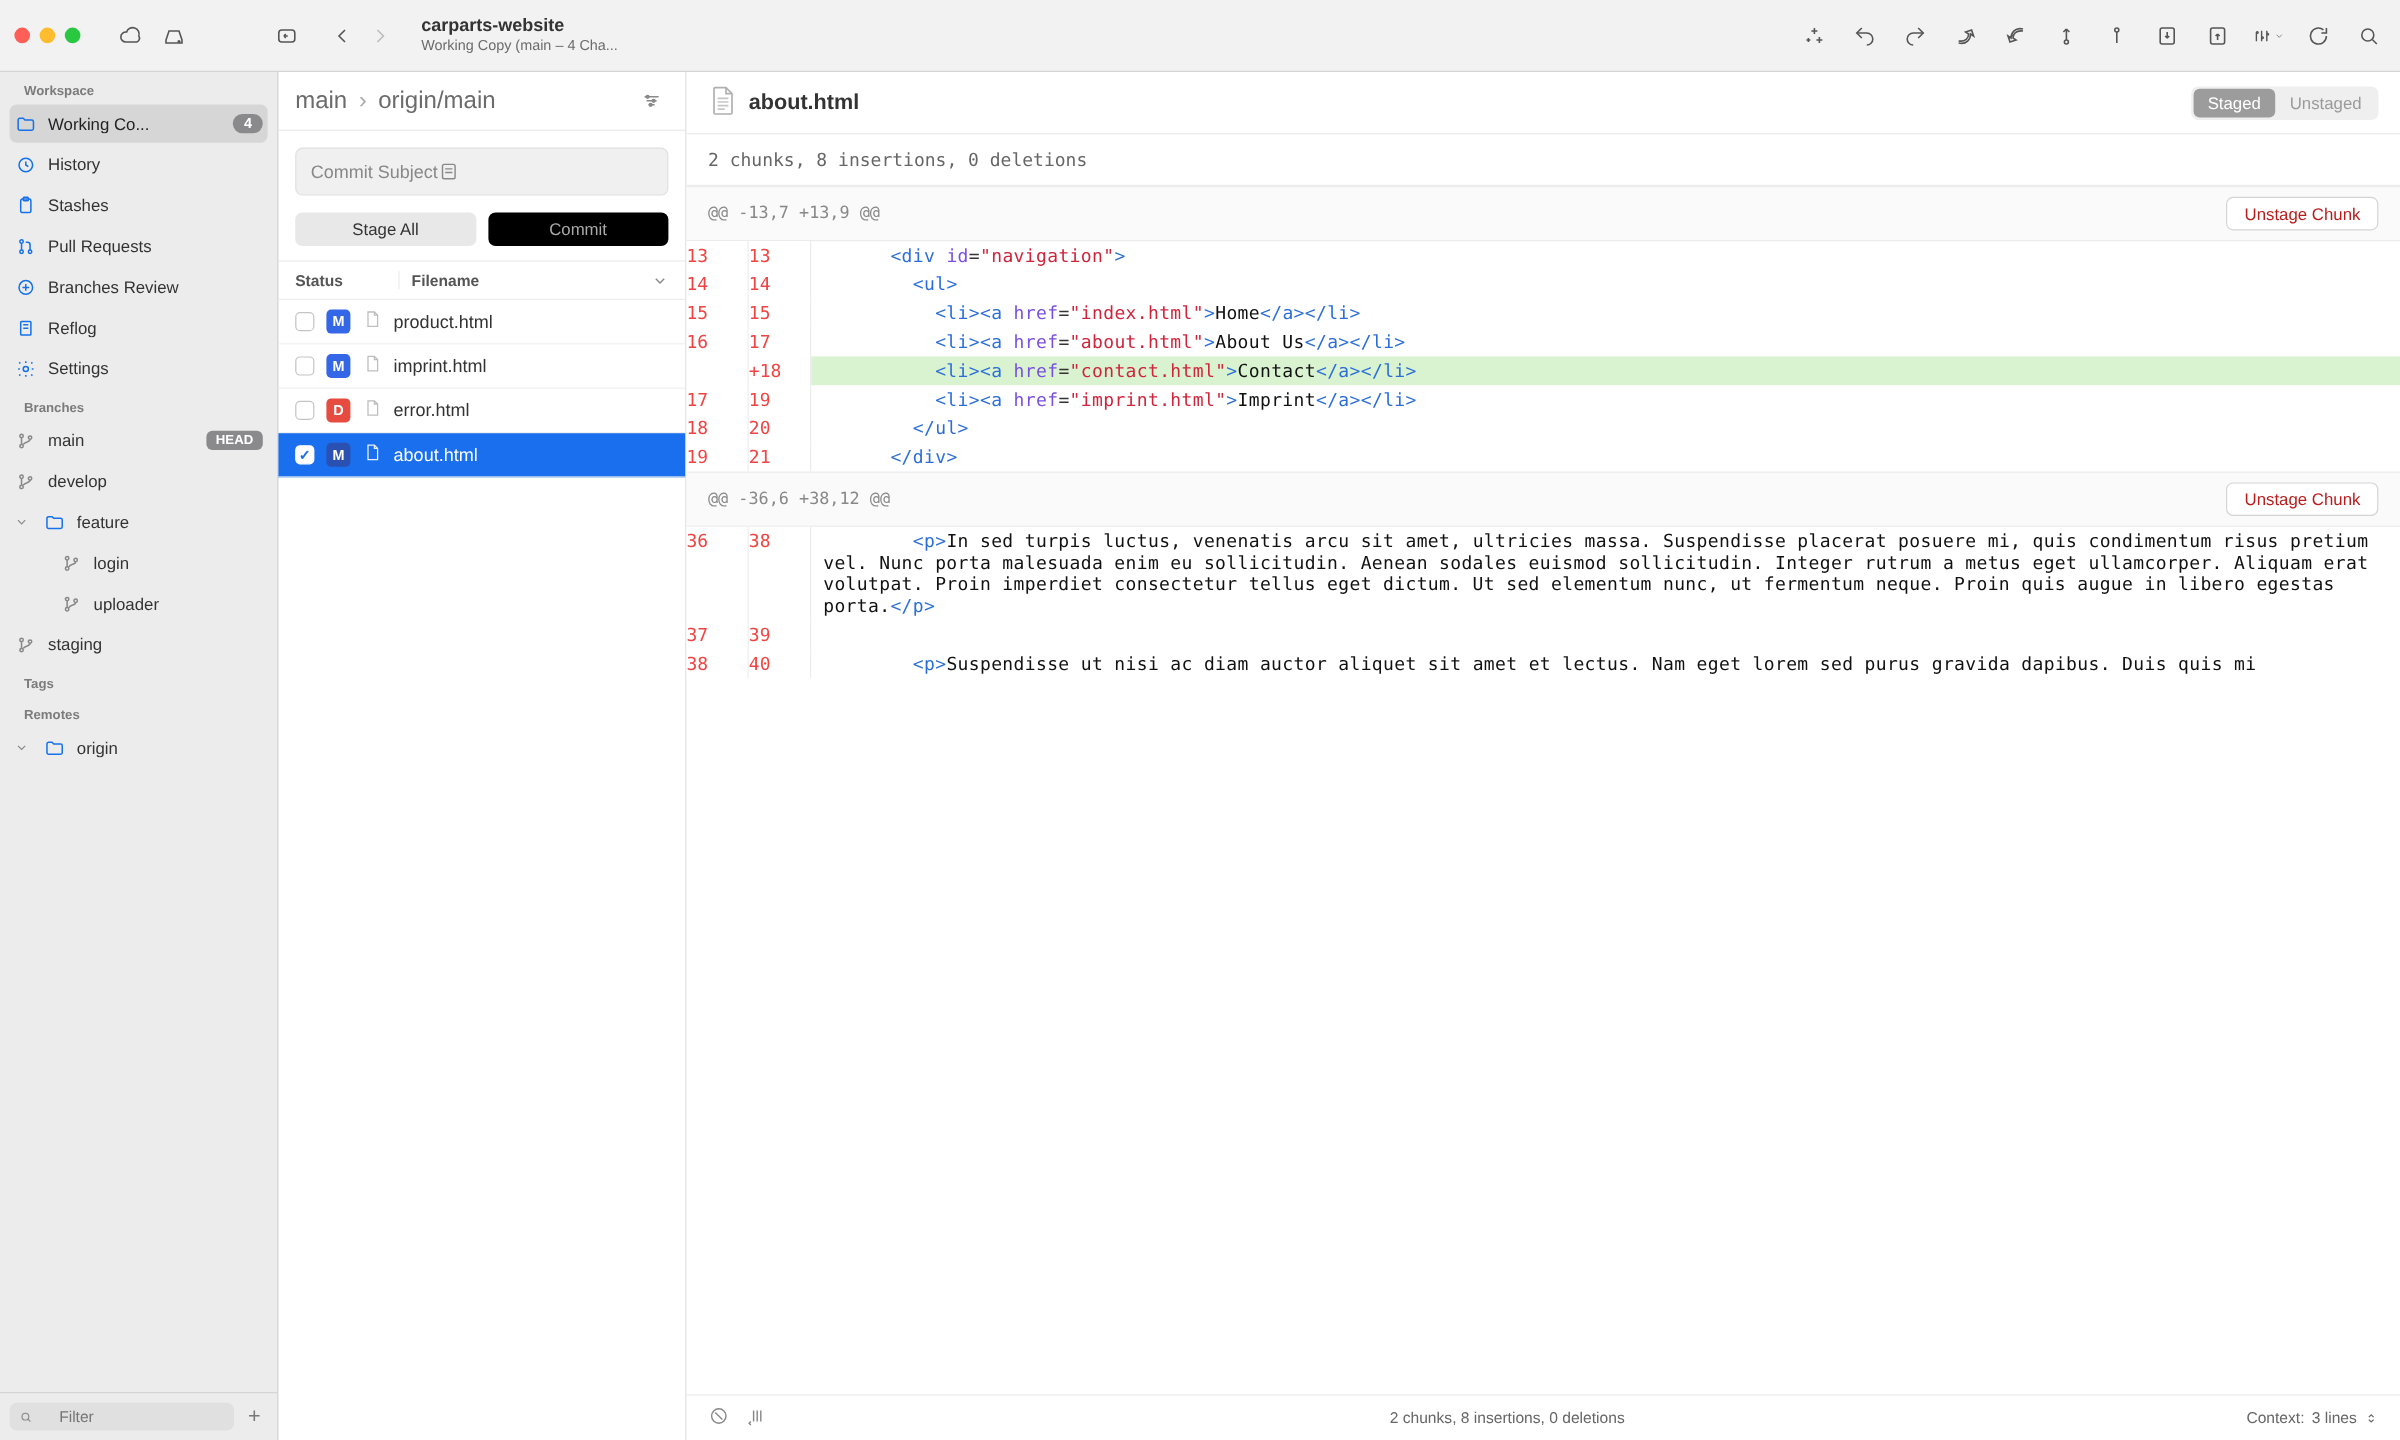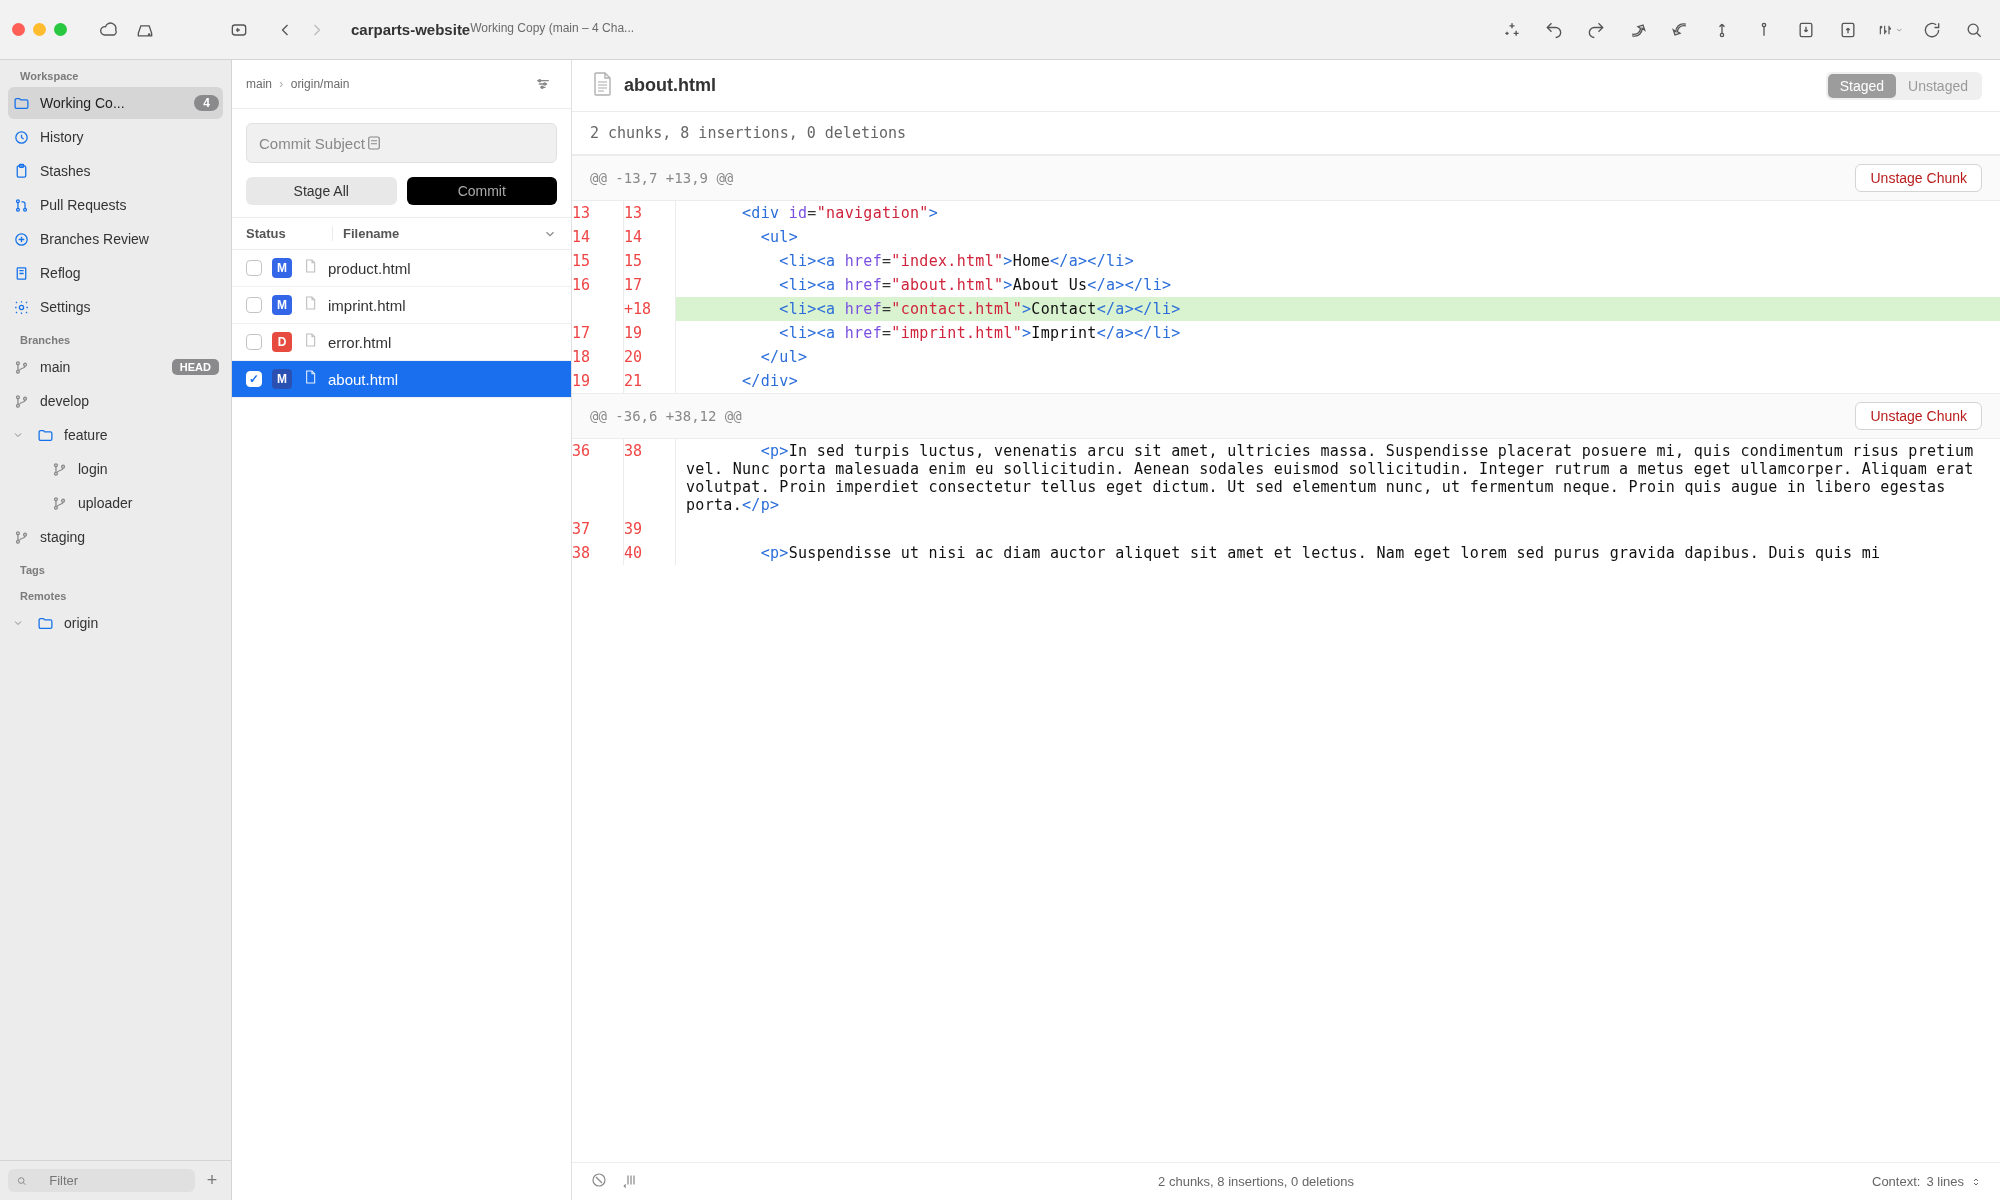--- a/index.html
+++ b/index.html
@@ -4,21 +4,21 @@
 <style>
 * { box-sizing: border-box; margin: 0; padding: 0; }
 body { font-family: -apple-system, BlinkMacSystemFont, "Segoe UI", sans-serif; font-size: 13px; color: #333; background: #fff; height: 100vh; overflow: hidden; display: flex; flex-direction: column; }
 .titlebar { height: 60px; background: #f2f2f2; border-bottom: 1px solid #d4d4d4; display: flex; align-items: center; padding: 0 12px; gap: 8px; }
 .traffic-lights { display: flex; gap: 8px; margin-right: 20px; }
 .tl { width: 13px; height: 13px; border-radius: 50%; }
 .tl.red { background: #ff5f57; } .tl.yellow { background: #febc2e; } .tl.green { background: #28c840; }
 .tb-iconbtn { width: 28px; height: 28px; display: flex; align-items: center; justify-content: center; color: #555; cursor: pointer; border-radius: 5px; }
 .tb-iconbtn svg { width: 20px; height: 20px; stroke: currentColor; fill: none; stroke-width: 1.6; }
 .tb-nav { display: flex; gap: 4px; margin-left: 10px; }
-.tb-title { margin-left: 12px; display: flex; flex-direction: row; line-height: 1.2; }
+.tb-title { margin-left: 12px; display: flex; flex-direction: column; line-height: 1.2; }
 .tb-title-main { font-weight: 600; font-size: 15px; }
 .tb-title-sub { font-size: 12px; color: #6b6b6b; }
 .tb-spacer { flex: 1; }
 .tb-tools { display: flex; gap: 14px; align-items: center; }
 .content { flex: 1; display: flex; overflow: hidden; }
 .sidebar { width: 232px; background: #ececec; border-right: 1px solid #d4d4d4; display: flex; flex-direction: column; overflow-y: auto; }
 .sb-section-title { font-size: 11px; font-weight: 600; color: #7b7b7b; padding: 10px 20px 4px; }
 .sb-item { display: flex; align-items: center; gap: 10px; padding: 7px 4px; color: #333; cursor: pointer; border-radius: 6px; margin: 1px 8px; font-size: 14px; }
 .sb-item.selected { background: #d6d6d7; color: #222; }
 .sb-item .sb-icon { width: 18px; height: 18px; color: #1572ea; flex-shrink: 0; display: flex; align-items: center; justify-content: center; }
@@ -27,21 +27,21 @@
 .sb-badge { background: #8a8a8d; color: #fff; border-radius: 10px; padding: 1px 9px; font-weight: 600; font-size: 12px; }
 .sb-head-badge { background: #8a8a8d; color: #fff; border-radius: 5px; padding: 2px 8px; font-weight: 700; font-size: 11px; }
 .sb-disclosure { width: 14px; color: #888; display: flex; align-items: center; }
 .sb-indent { padding-left: 42px; }
 .sb-footer { margin-top: auto; display: flex; align-items: center; border-top: 1px solid #d4d4d4; }
 .sb-filter { flex: 1; margin: 8px; background: #e0e0e0; border-radius: 6px; display: flex; align-items: center; padding: 4px 8px; gap: 22px; color: #888; }
 .sb-filter input { border: none; background: transparent; outline: none; font-size: 13px; width: 100%; }
 .sb-add { width: 28px; text-align: center; color: #777; font-size: 18px; cursor: pointer; padding-right: 10px; }
 .middle { width: 340px; border-right: 1px solid #e0e0e0; display: flex; flex-direction: column; }
 .mid-breadcrumb { display: flex; align-items: center; justify-content: space-between; padding: 10px 14px; border-bottom: 1px solid #ececec; color: #6b6b6b; }
-.mid-breadcrumb .path { font-size: 12px; }
+.mid-breadcrumb .path { font-size: 20px; }
 .mid-breadcrumb .path .arrow { margin: 0 4px; color: #aaa; }
 .mid-commitbox { padding: 14px; }
 .commit-subject { width: 100%; background: #f0f0f1; border: 1px solid #e0e0e0; border-radius: 6px; padding: 10px 12px; font-size: 15px; color: #888; display: flex; justify-content: flex-start; align-items: center; }
 .mid-buttons { display: flex; gap: 10px; padding: 0 14px 12px; }
 .btn { flex: 1; padding: 6px 12px; border-radius: 6px; border: none; font-size: 14px; cursor: pointer; }
 .btn.stageall { background: #e8e8e9; color: #333; }
 .btn.commit { background: #000000; color: #aaa; }
 .mid-headers { display: flex; padding: 8px 14px; border-top: 1px solid #ececec; border-bottom: 1px solid #ececec; font-size: 13px; color: #555; font-weight: 600; }
 .mid-headers .col-status { width: 86px; }
 .mid-headers .col-filename { flex: 1; display: flex; align-items: center; justify-content: space-between; border-left: 1px solid #ececec; padding-left: 10px; }

